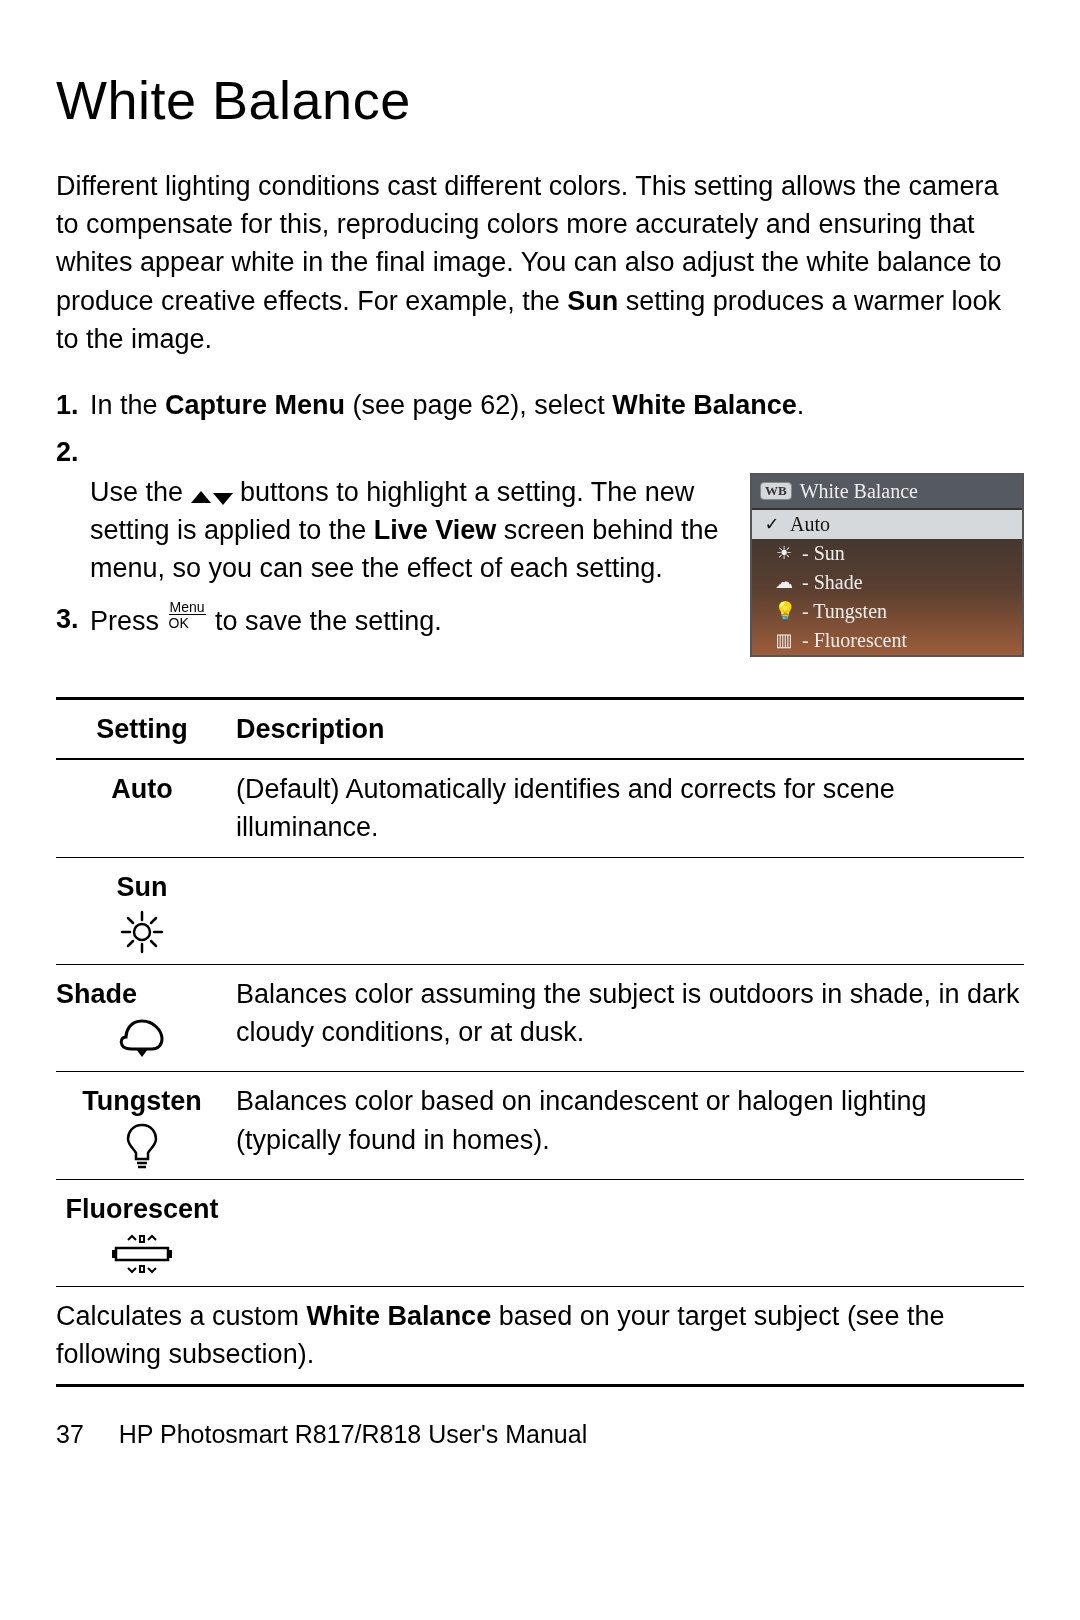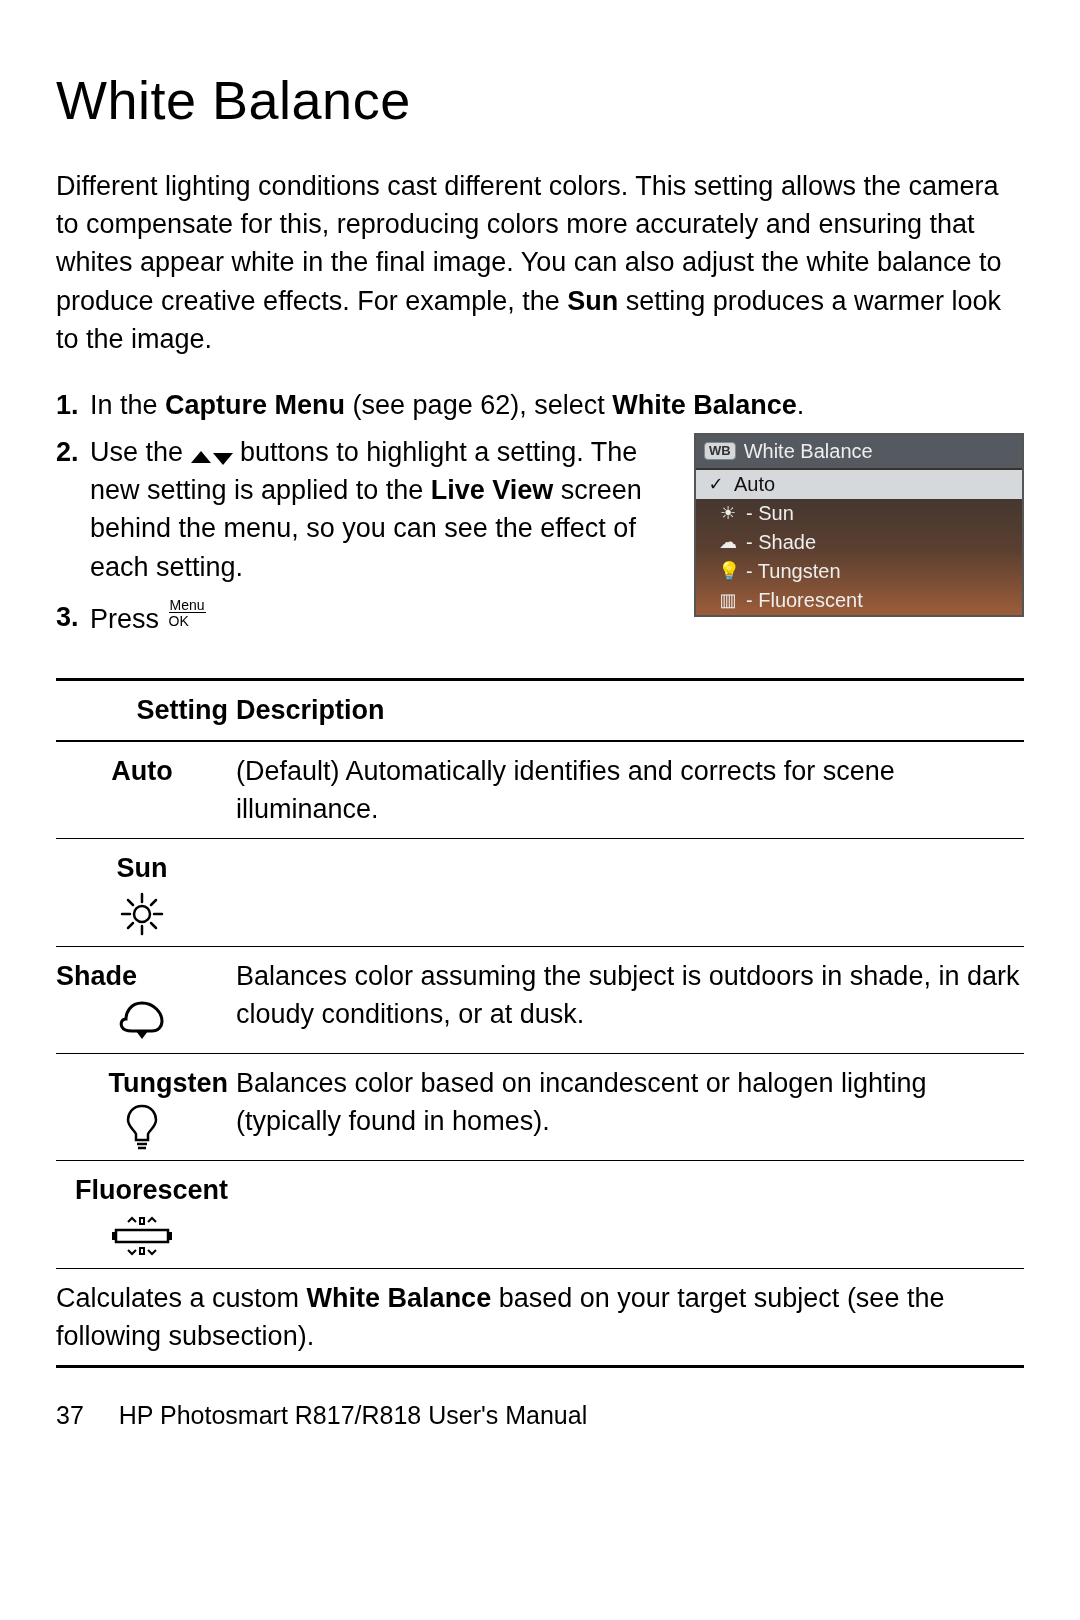--- a/index.html
+++ b/index.html
@@ -18,28 +18,28 @@
     font-size: 54px;
     margin-bottom: 28px;
     letter-spacing: 0.5px;
   }
   .intro { margin-bottom: 28px; }
   .intro b, .steps b, .table b { font-weight: 700; }
   ol.steps { list-style: none; margin: 0 0 40px 0; }
   ol.steps li { display: flex; margin-bottom: 8px; }
   ol.steps li .num { font-weight: 700; width: 34px; flex-shrink: 0; }
   ol.steps li .txt { flex: 1; }
-  .step2-wrap { display: flex; gap: 18px; align-items: flex-start; }
+  .step2-wrap { display: flex; gap: 18px; align-items: flex-start; margin-top: 40px; }
   .step2-wrap .txtcol { flex: 1; }
   .screenshot {
-    width: 330px;
+    width: 274px;
     border: 2px solid #555;
     background: #4d7c0f;
     color: #eee;
-    font-family: Liberation Sans, sans-serif;
+    font-family: Liberation Serif, serif;
     font-size: 20px;
     line-height: 1.35;
     flex-shrink: 0;
   }
   .screenshot .titlebar {
     background: #555a61;
     padding: 3px 8px;
     display: flex;
     align-items: center;
     gap: 8px;
@@ -90,21 +90,21 @@
     vertical-align: 2px;
     margin: 0 2px;
   }
   .menuok .m { border-bottom: 1.5px solid #000; padding: 0 1px; }
   .menuok .o { padding-top: 1px; }
 
   
   .table { border-top: 3px solid #000; border-bottom: 3px solid #000; margin-bottom: 30px; }
   .trow { display: flex; border-bottom: 1.5px solid #000; padding: 10px 0; }
   .trow:last-child { border-bottom: none; }
-  .trow .c1 { width: 180px; flex-shrink: 0; font-weight: 700; text-align: right; padding-right: 8px; }
+  .trow .c1 { width: 180px; flex-shrink: 0; font-weight: 700; text-align: center; padding-right: 8px; }
   .trow.header .c1, .trow.header .c2 { font-weight: 700; }
   .trow.header { border-bottom: 2px solid #000; }
   .trow .c2 { flex: 1; font-weight: 400; }
   .cell-icon { margin-top: 4px; height: 44px; display:flex; align-items:center; }
 
   .footerline { font-size: 25px; }
   .footerline .pn { margin-right: 28px; }
 </style>
 </head>
 <body>
@@ -127,21 +127,21 @@
     <div class="step2-wrap">
       <div class="txtcol txt">
         <span>Use the </span><span class="arrows">
             <span class="up"></span>
             <span class="dn"></span>
           </span><span> buttons to highlight a setting. The new setting is applied to the </span><b>Live View</b><span> screen behind the menu, so you can see the effect of each setting.</span>
         <div style="height:12px"></div>
         <div style="display:flex; margin-left:-34px;">
           <span class="num">3.</span>
           <span class="txt">
-            <span>Press </span><span class="menuok"><div class="m">Menu</div><div class="o">OK</div></span>
+            <span>Press </span><span class="menuok"><div class="m">Menu</div><div class="o">OK</div></span><span> to save the setting.</span>
           </span>
         </div>
       </div>
       <div class="screenshot">
         <div class="titlebar">
           <span class="wb-badge">WB</span>
           <span>White Balance</span>
         </div>
         <div class="body">
           <div class="row sel">

